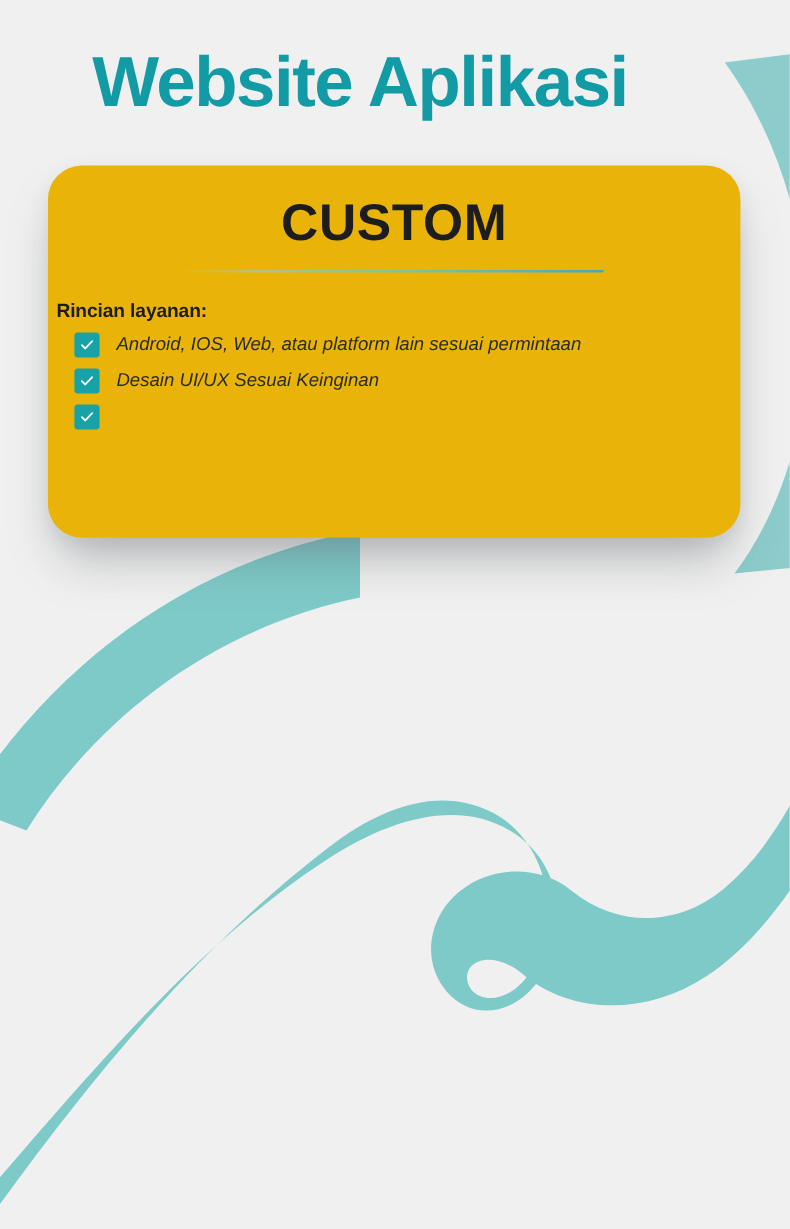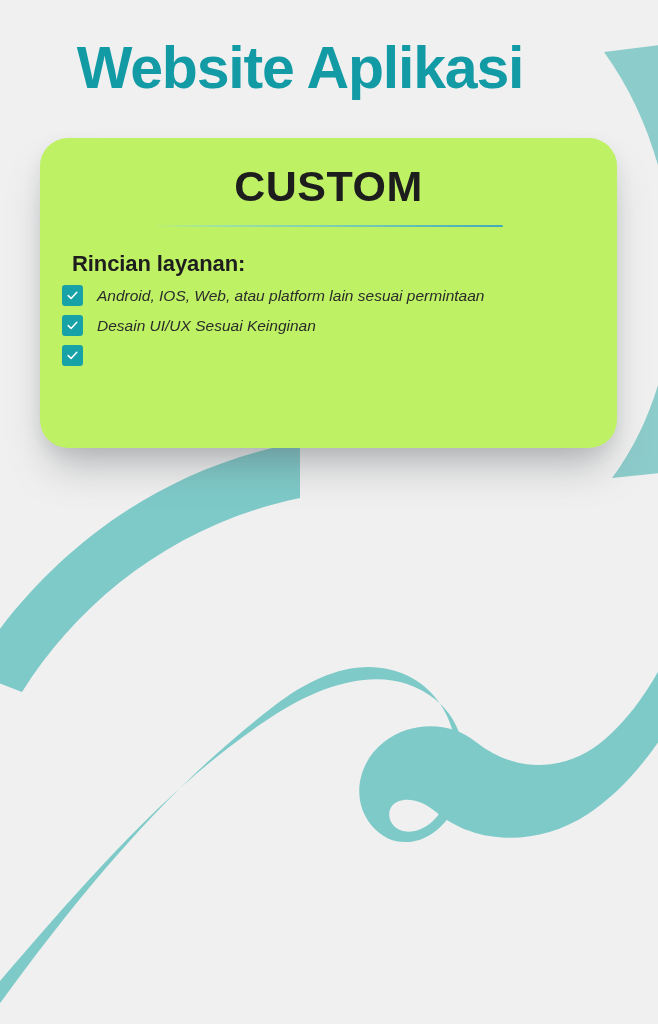--- a/index.html
+++ b/index.html
@@ -46,21 +46,21 @@
     white-space: nowrap;
   }
 
   
   .card {
     position: absolute;
     left: 40px;
     top: 138px;
     width: 577px;
     height: 310px;
-    background: #bef264;
+    background: #eab308;
     border-radius: 28px;
     z-index: 2;
     box-shadow: 0 26px 42px -10px rgba(90, 95, 100, 0.40),
                 0 6px 16px rgba(90, 95, 100, 0.10);
     box-sizing: border-box;
   }
 
   .card-title {
     text-align: center;
     font-size: 43px;
@@ -77,24 +77,24 @@
     width: 348px;
     border-radius: 2px;
     background: linear-gradient(to right,
         rgba(156, 221, 223, 0.06) 0%,
         rgba(133, 213, 216, 0.55) 18%,
         rgba(92, 190, 200, 0.80) 62%,
         #43a9bb 100%);
   }
 
   .services-heading {
-    font-size: 22px;
+    font-size: 16px;
     font-weight: bold;
     color: #1d1d1d;
-    margin: 24px 0 0 32px;
+    margin: 24px 0 0 7px;
     letter-spacing: -0.1px;
   }
 
   .service-list {
     list-style: none;
     margin: 8px 0 0 0;
     padding: 0 0 0 22px;
   }
   .service-item {
     display: flex;

